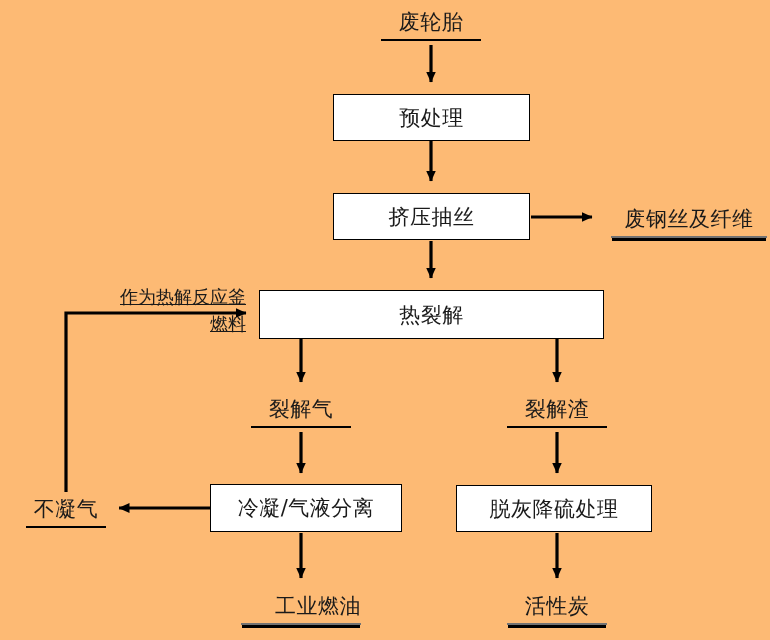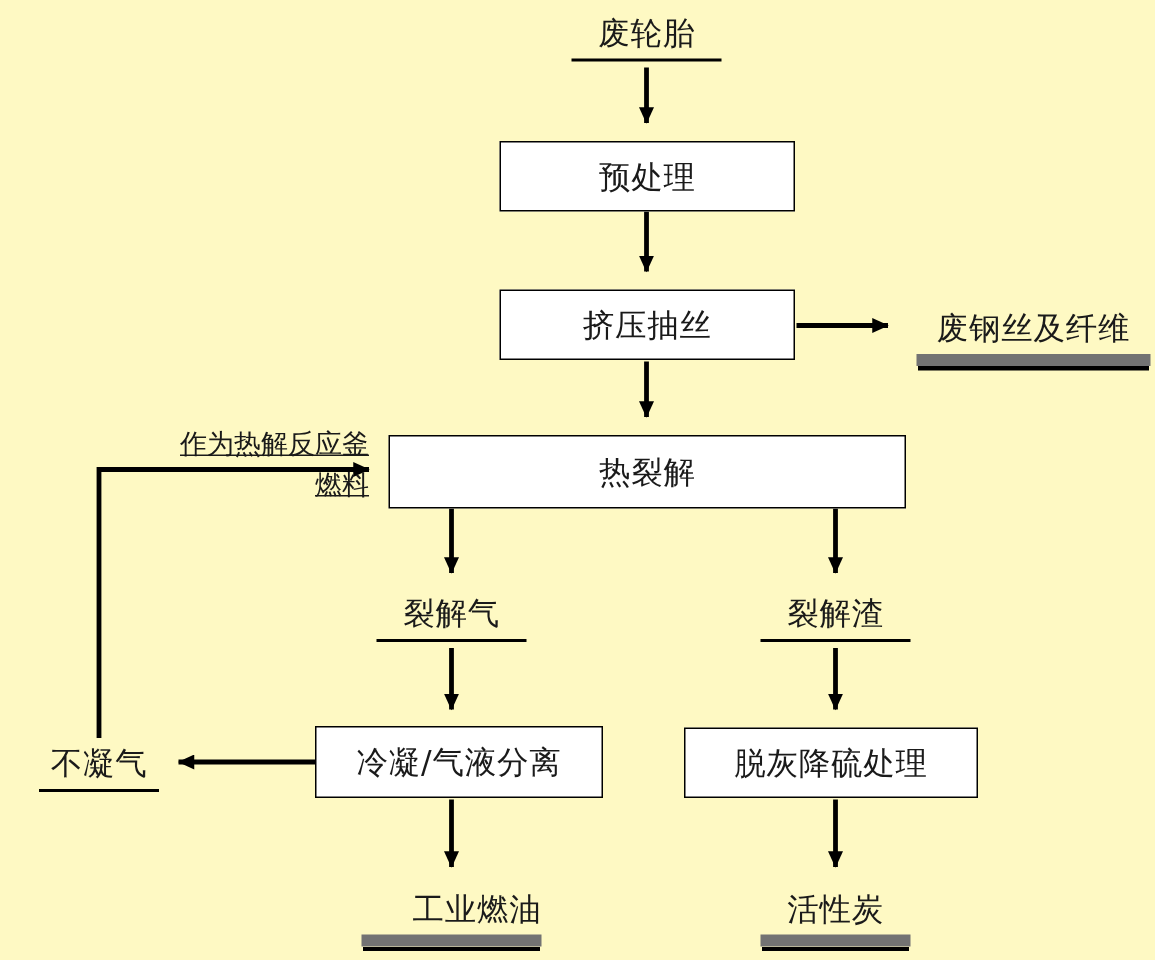--- a/index.html
+++ b/index.html
@@ -7,21 +7,21 @@
     padding: 0;
     background: #ffffff;
   }
   body {
     font-family: "DejaVu Sans", "Liberation Sans", sans-serif;
   }
   #flowchart-root {
     position: relative;
     width: 770px;
     height: 640px;
-    background: #fef9c3;
+    background: #fdba74;
     overflow: hidden;
   }
   #flow-svg {
     position: absolute;
     left: 0;
     top: 0;
     width: 770px;
     height: 640px;
   }
   .node-box {
@@ -44,21 +44,21 @@
     font-size: 21px;
     letter-spacing: 0.5px;
     white-space: nowrap;
     text-align: center;
     padding-bottom: 3px;
   }
   .io-label.single {
     border-bottom: 2px solid #000000;
   }
   .io-label.double {
-    border-bottom: 8px solid #737373;
+    border-bottom: 2px solid #737373;
     box-shadow: 0 4px 0 -1px #000000;
   }
   .plain-label {
     position: absolute;
     color: #1a1a1a;
     font-size: 18px;
     line-height: 1.35;
     text-align: right;
     white-space: nowrap;
     text-decoration: underline;

